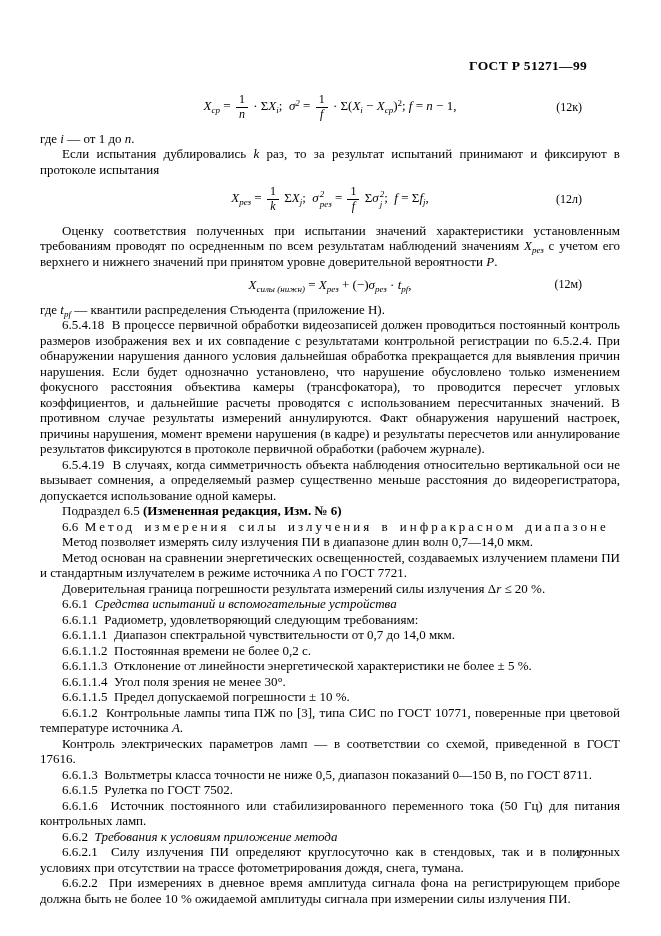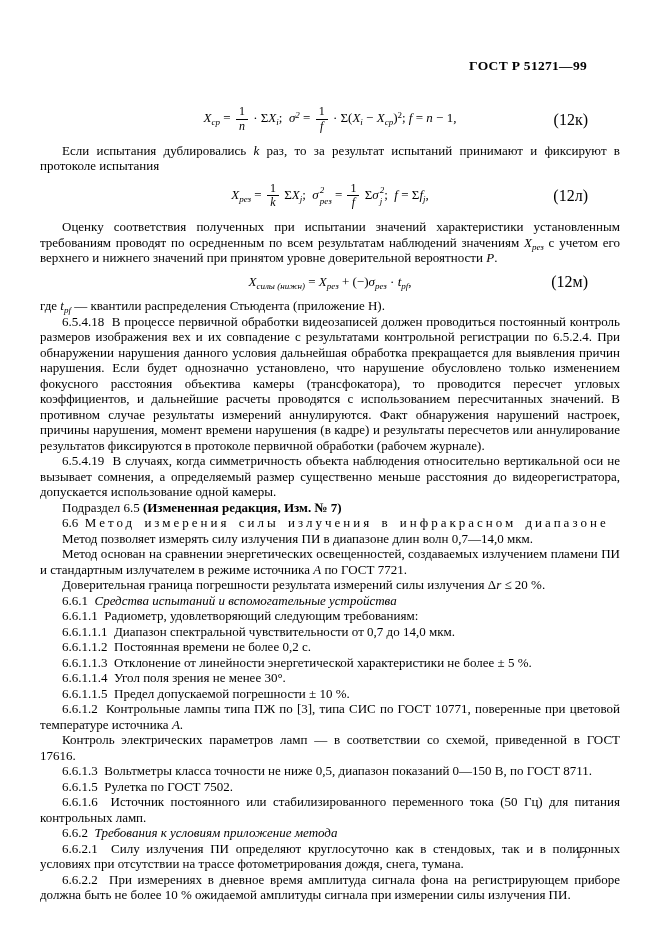--- a/index.html
+++ b/index.html
@@ -12,39 +12,39 @@
     font-family:"Liberation Serif", serif;
     box-sizing:border-box;
     padding:58px 41px 0 40px;
     overflow:hidden;
   }
   .doc-header{
     text-align:right;
     font-weight:bold;
     font-size:13.5px;
     padding-right:33px;
-    margin-bottom:23px;
+    margin-bottom:11px;
     letter-spacing:0.3px;
   }
   .doc-body{font-size:13px;line-height:15.5px;}
   .para{text-align:justify;}
   .para.indent{text-indent:22px;}
   .para.where{text-align:left;}
   .it{font-style:italic;}
   .bold{font-weight:bold;}
   .lsp{letter-spacing:3px;word-spacing:3px;}
   sub,sup{font-size:9px;line-height:0;}
   sub{vertical-align:-3px;}
   sup{vertical-align:4px;}
   .formula-row{position:relative;text-align:center;padding:8px 0 9px;}
   .formula-center{white-space:pre;display:inline-block;}
   .formula-label{
-    position:absolute;right:32px;top:50%;
+    position:absolute;right:38px;top:50%;
     transform:translateY(-50%);
-    font-size:16px;
+    font-size:12px;
   }
   .frac{
     display:inline-block;vertical-align:middle;text-align:center;
     font-size:12px;line-height:1.15;margin:0 2px;
   }
   .frac .num{display:block;border-bottom:1px solid #000;padding:0 3px;}
   .frac .den{display:block;font-style:italic;}
   .supsub{
     display:inline-block;vertical-align:-5px;font-size:9px;
     line-height:1.2;text-align:left;margin-left:1px;
@@ -52,28 +52,29 @@
   .supsub .ss-sup,.supsub .ss-sub{display:block;}
   .page-number{position:absolute;right:74px;top:848px;font-size:11px;}
 </style>
 </head>
 <body>
 
 <div class="page">
   <div class="doc-header">ГОСТ Р 51271—99</div>
   <div class="doc-body">
       <div class="formula-row"><span class="formula-center"><span class="it">X<sub>ср</sub></span><span> = </span><span class="frac"><span class="num">1</span><span class="den">n</span></span><span> · Σ</span><span class="it">X<sub class="it">i</sub></span><span>;&nbsp; </span><span class="it">σ<sup>2</sup></span><span> = </span><span class="frac"><span class="num">1</span><span class="den">f</span></span><span> · Σ(</span><span class="it">X<sub class="it">i</sub></span><span> − </span><span class="it">X<sub>ср</sub></span><span>)<sup>2</sup></span><span>; </span><span class="it">f</span><span> = </span><span class="it">n</span><span> − 1,</span></span><span class="formula-label">(12к)</span></div>
+      <div class="para where"><span>где </span><span class="it">i</span><span> — от 1 до </span><span class="it">n</span><span>.</span></div>
       <div class="para indent"><span>Если испытания дублировались </span><span class="it">k</span><span> раз, то за результат испытаний принимают и фиксируют в протоколе испытания</span></div>
       <div class="formula-row"><span class="formula-center"><span class="it">X<sub>рез</sub></span><span> = </span><span class="frac"><span class="num">1</span><span class="den">k</span></span><span> Σ</span><span class="it">X<sub class="it">j</sub></span><span>;&nbsp; </span><span class="it">σ<span class="supsub"><span class="ss-sup">2</span><span class="ss-sub">рез</span></span></span><span> = </span><span class="frac"><span class="num">1</span><span class="den">f</span></span><span> Σ</span><span class="it">σ<span class="supsub"><span class="ss-sup">2</span><span class="ss-sub it">j</span></span></span><span>;&nbsp; </span><span class="it">f</span><span> = Σ</span><span class="it">f<sub class="it">j</sub></span><span>,</span></span><span class="formula-label">(12л)</span></div>
       <div class="para indent"><span>Оценку соответствия полученных при испытании значений характеристики установленным требованиям проводят по осредненным по всем результатам наблюдений значениям </span><span class="it">X<sub>рез</sub></span><span> с учетом его верхнего и нижнего значений при принятом уровне доверительной вероятности </span><span class="it">P</span><span>.</span></div>
       <div class="formula-row"><span class="formula-center"><span class="it">X<sub>силы (нижн)</sub></span><span> = </span><span class="it">X<sub>рез</sub></span><span> + (−)</span><span class="it">σ<sub>рез</sub></span><span> · </span><span class="it">t<sub class="it">pf</sub></span><span>,</span></span><span class="formula-label">(12м)</span></div>
       <div class="para where"><span>где </span><span class="it">t<sub class="it">pf</sub></span><span> — квантили распределения Стьюдента (приложение Н).</span></div>
       <div class="para indent"><span>6.5.4.18&nbsp; В процессе первичной обработки видеозаписей должен проводиться постоянный контроль размеров изображения вех и их совпадение с результатами контрольной регистрации по 6.5.2.4. При обнаружении нарушения данного условия дальнейшая обработка прекращается для выявления причин нарушения. Если будет однозначно установлено, что нарушение обусловлено только изменением фокусного расстояния объектива камеры (трансфокатора), то проводится пересчет угловых коэффициентов, и дальнейшие расчеты проводятся с использованием пересчитанных значений. В противном случае результаты измерений аннулируются. Факт обнаружения нарушений настроек, причины нарушения, момент времени нарушения (в кадре) и результаты пересчетов или аннулирование результатов фиксируются в протоколе первичной обработки (рабочем журнале).</span></div>
       <div class="para indent"><span>6.5.4.19&nbsp; В случаях, когда симметричность объекта наблюдения относительно вертикальной оси не вызывает сомнения, а определяемый размер существенно меньше расстояния до видеорегистратора, допускается использование одной камеры.</span></div>
-      <div class="para indent"><span>Подраздел 6.5 </span><span class="bold">(Измененная редакция, Изм. № 7)</span></div>
+      <div class="para indent"><span>Подраздел 6.5 </span><span class="bold">(Измененная редакция, Изм. № 6)</span></div>
       <div class="para indent"><span>6.6&nbsp; </span><span class="lsp">Метод измерения силы излучения в инфракрасном диапазоне</span></div>
       <div class="para indent"><span>Метод позволяет измерять силу излучения ПИ в диапазоне длин волн 0,7—14,0 мкм.</span></div>
       <div class="para indent"><span>Метод основан на сравнении энергетических освещенностей, создаваемых излучением пламени ПИ и стандартным излучателем в режиме источника </span><span class="it">А</span><span> по ГОСТ 7721.</span></div>
       <div class="para indent"><span>Доверительная граница погрешности результата измерений силы излучения Δ</span><span class="it">r</span><span> ≤ 20 %.</span></div>
       <div class="para indent"><span>6.6.1&nbsp; </span><span class="it">Средства испытаний и вспомогательные устройства</span></div>
       <div class="para indent"><span>6.6.1.1&nbsp; Радиометр, удовлетворяющий следующим требованиям:</span></div>
       <div class="para indent"><span>6.6.1.1.1&nbsp; Диапазон спектральной чувствительности от 0,7 до 14,0 мкм.</span></div>
       <div class="para indent"><span>6.6.1.1.2&nbsp; Постоянная времени не более 0,2 с.</span></div>
       <div class="para indent"><span>6.6.1.1.3&nbsp; Отклонение от линейности энергетической характеристики не более ± 5 %.</span></div>
       <div class="para indent"><span>6.6.1.1.4&nbsp; Угол поля зрения не менее 30°.</span></div>

